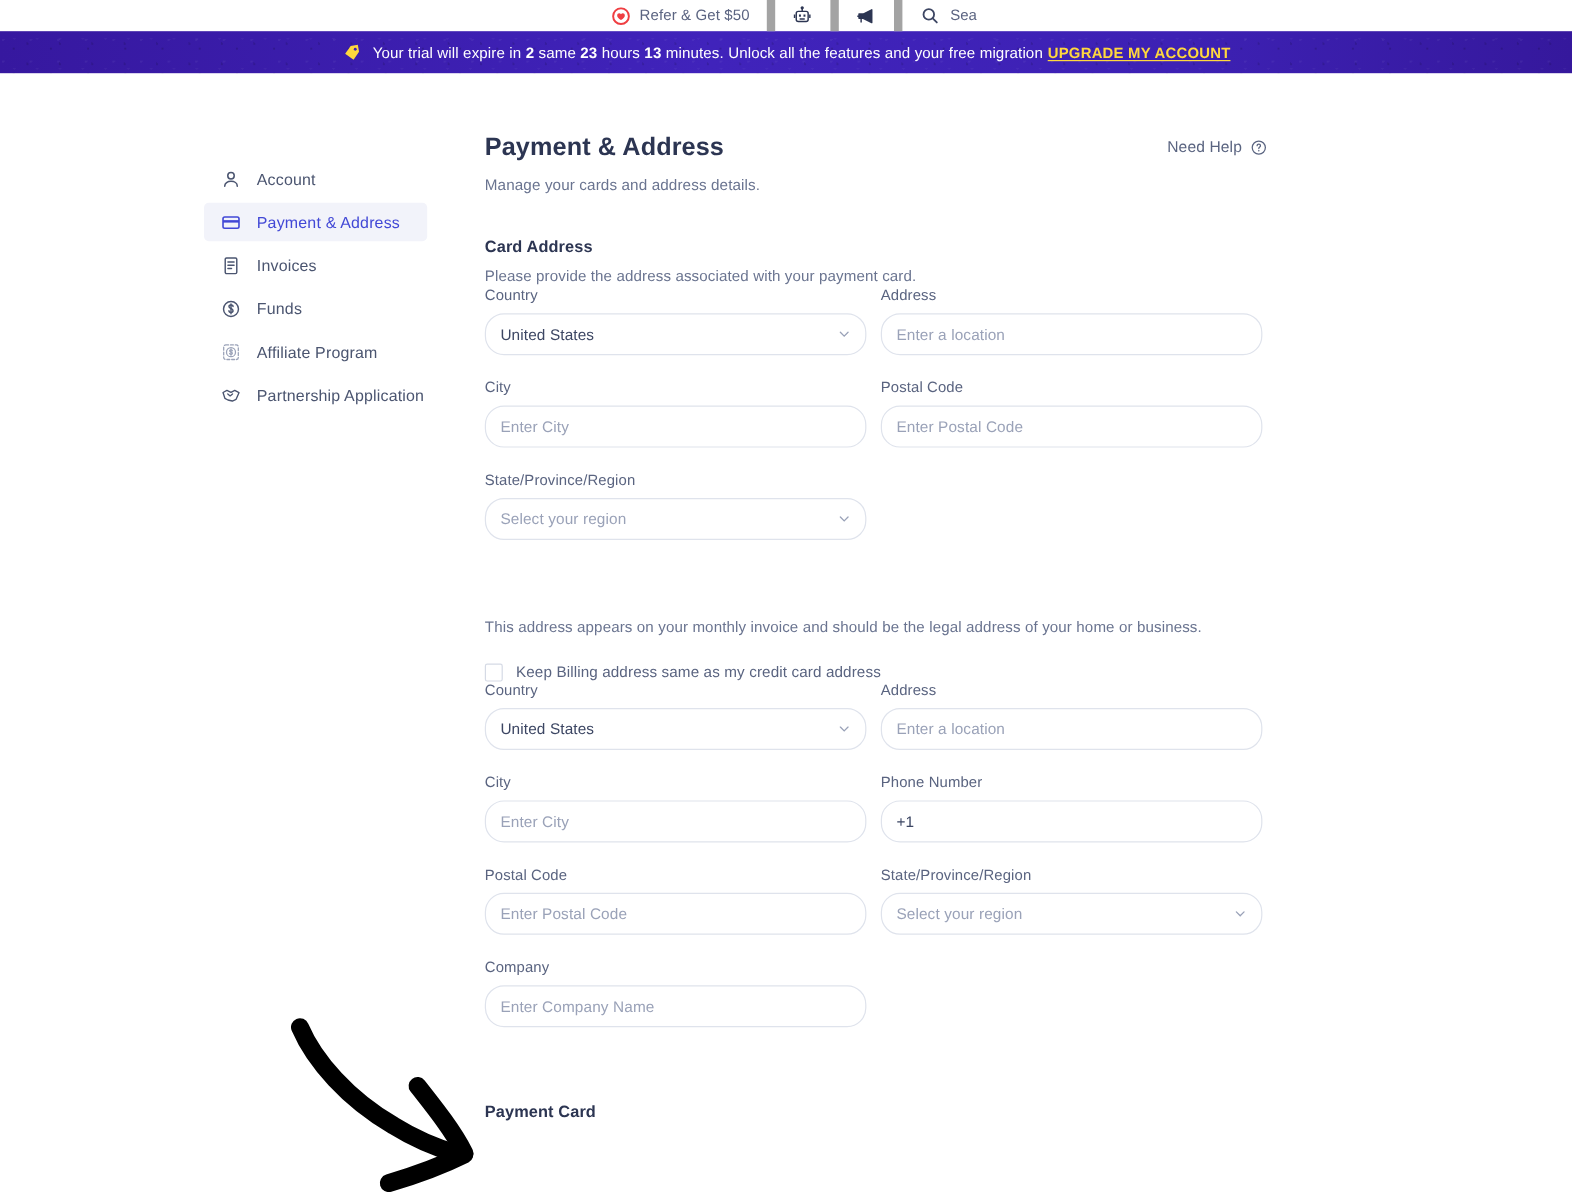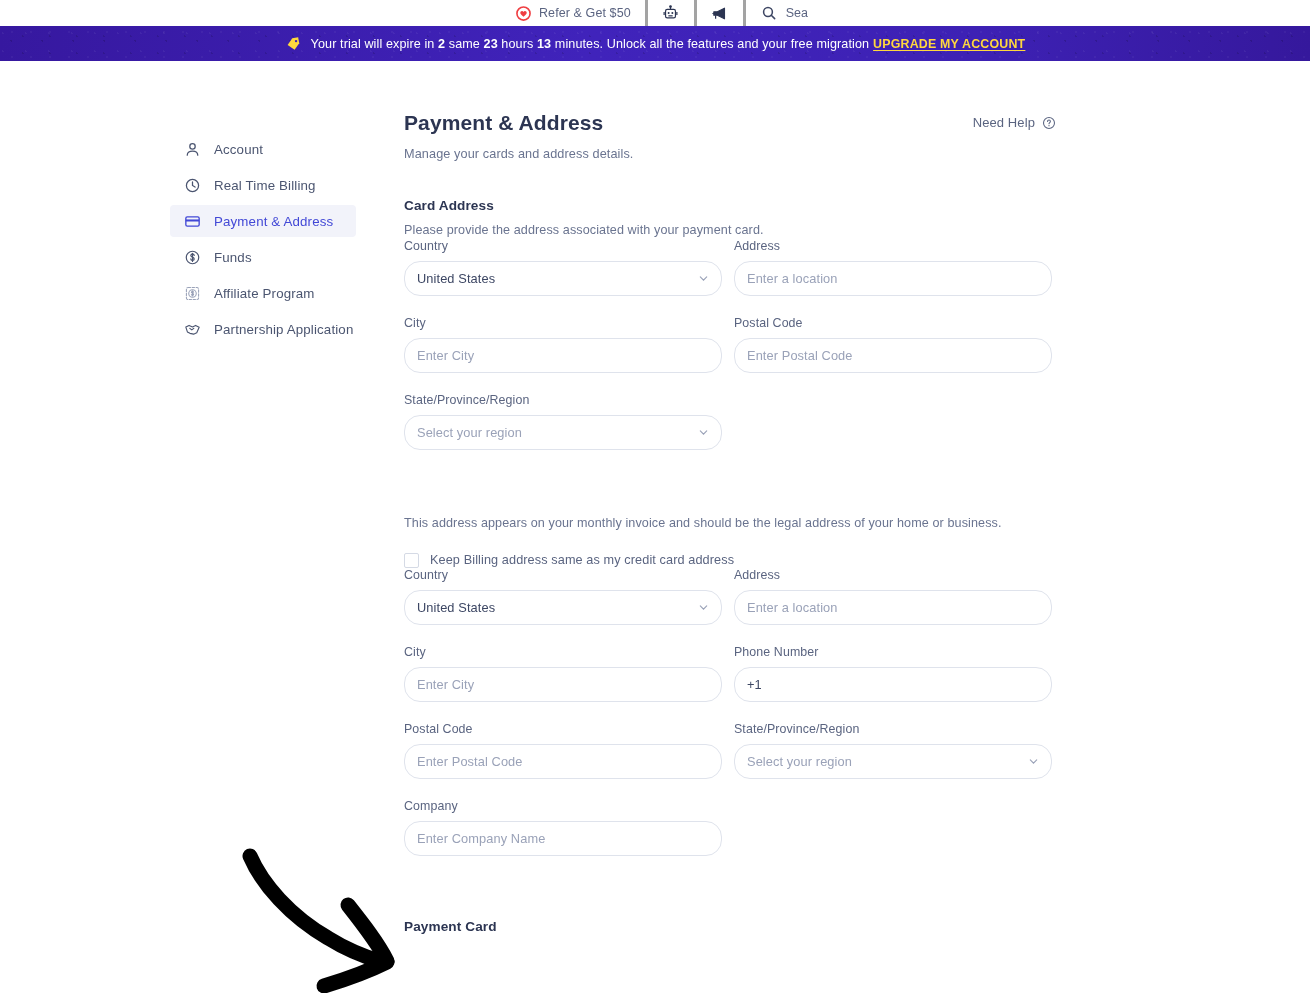--- a/index.html
+++ b/index.html
@@ -19,21 +19,21 @@
     background: #ffffff;
     display: flex;
     justify-content: center;
     align-items: stretch;
   }
   .topbar-group {
     display: flex;
     align-items: center;
     gap: 8px;
     padding: 0 14px;
-    border-left: 3px solid #a3a3a3;
+    border-left: 7px solid #a3a3a3;
     height: 26px;
   }
   .topbar-group.first { border-left: none; }
   .refer-label {
     font-size: 12.5px;
     color: #5b6481;
     letter-spacing: .1px;
     white-space: nowrap;
   }
   .heart-ico {
@@ -302,36 +302,38 @@
   <nav class="sidebar">
 
     <div class="nav-item">
       <svg class="nav-ico" viewBox="0 0 24 24" fill="none" stroke="#4b5570" stroke-width="1.8" stroke-linecap="round">
         <circle cx="12" cy="7.6" r="3.8"></circle>
         <path d="M4.6 20 C4.6 16.2 8 14.2 12 14.2 C16 14.2 19.4 16.2 19.4 20"></path>
       </svg>
       <span class="nav-label">Account</span>
     </div>
 
-    <div class="nav-item">
-      <svg class="nav-ico" viewBox="0 0 24 24" fill="none" stroke="#4b5570" stroke-width="1.8" stroke-linecap="round">
-        <circle cx="12" cy="12" r="8.6"></circle>
-        <path d="M12 6.9 L12 12 L15.6 14.2"></path>
-      </svg>
-      <span class="nav-label">Real Time Billing</span>
-    </div>
 
     <div class="nav-item active">
       <svg class="nav-ico" viewBox="0 0 24 24" fill="none" stroke="#4248d6" stroke-width="1.9">
         <rect x="2.6" y="5.4" width="18.8" height="13.2" rx="2"></rect>
         <rect x="2.6" y="9.1" width="18.8" height="2.9" fill="#4248d6" stroke="none"></rect>
       </svg>
       <span class="nav-label">Payment &amp; Address</span>
     </div>
 
+    <div class="nav-item">
+      <svg class="nav-ico" viewBox="0 0 24 24" fill="none" stroke="#4b5570" stroke-width="1.7" stroke-linecap="round">
+        <rect x="5.2" y="2.8" width="13.6" height="18.4" rx="1.6"></rect>
+        <line x1="8.4" y1="7.6" x2="15.6" y2="7.6"></line>
+        <line x1="8.4" y1="11.4" x2="15.6" y2="11.4"></line>
+        <line x1="8.4" y1="15.2" x2="12.6" y2="15.2"></line>
+      </svg>
+      <span class="nav-label">Invoices</span>
+    </div>
 
     <div class="nav-item">
       <svg class="nav-ico" viewBox="0 0 24 24" fill="none" stroke="#4b5570" stroke-width="1.7" stroke-linecap="round">
         <circle cx="12" cy="12" r="8.8"></circle>
         <path d="M14.4 9.1 C14.4 8 13.3 7.3 12 7.3 C10.7 7.3 9.6 8 9.6 9.1 C9.6 11.7 14.4 11.2 14.4 14 C14.4 15.2 13.3 16 12 16 C10.7 16 9.6 15.2 9.6 14"></path>
         <line x1="12" y1="6" x2="12" y2="17.6"></line>
       </svg>
       <span class="nav-label">Funds</span>
     </div>
 

